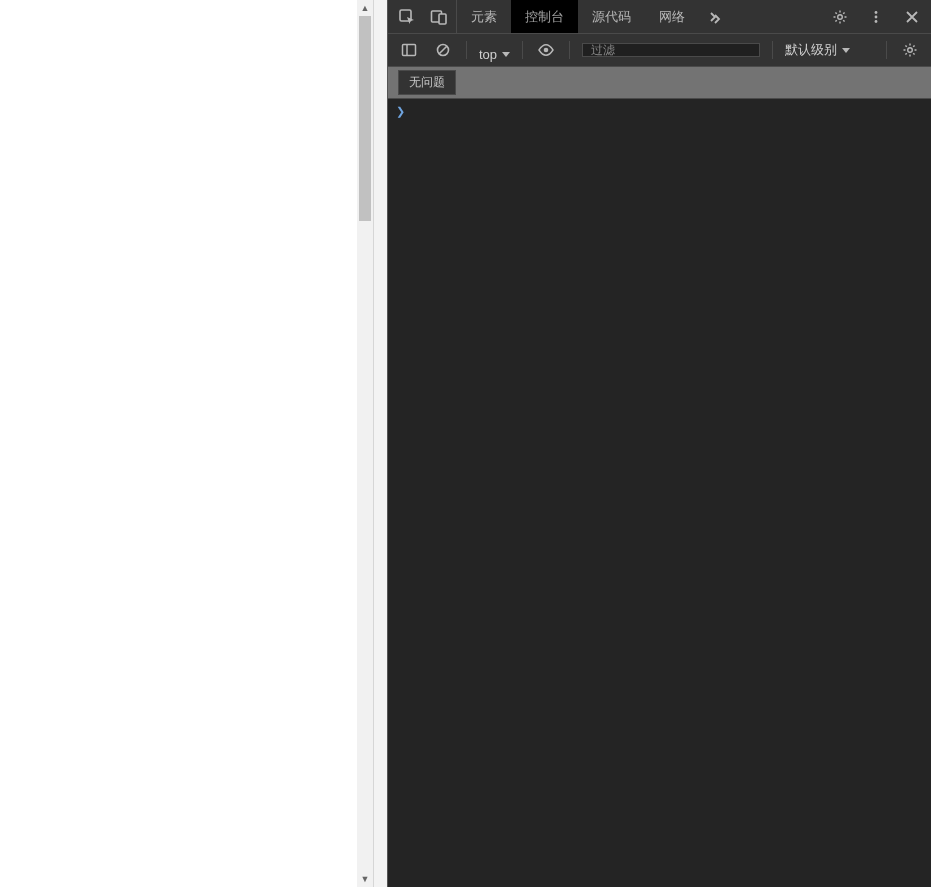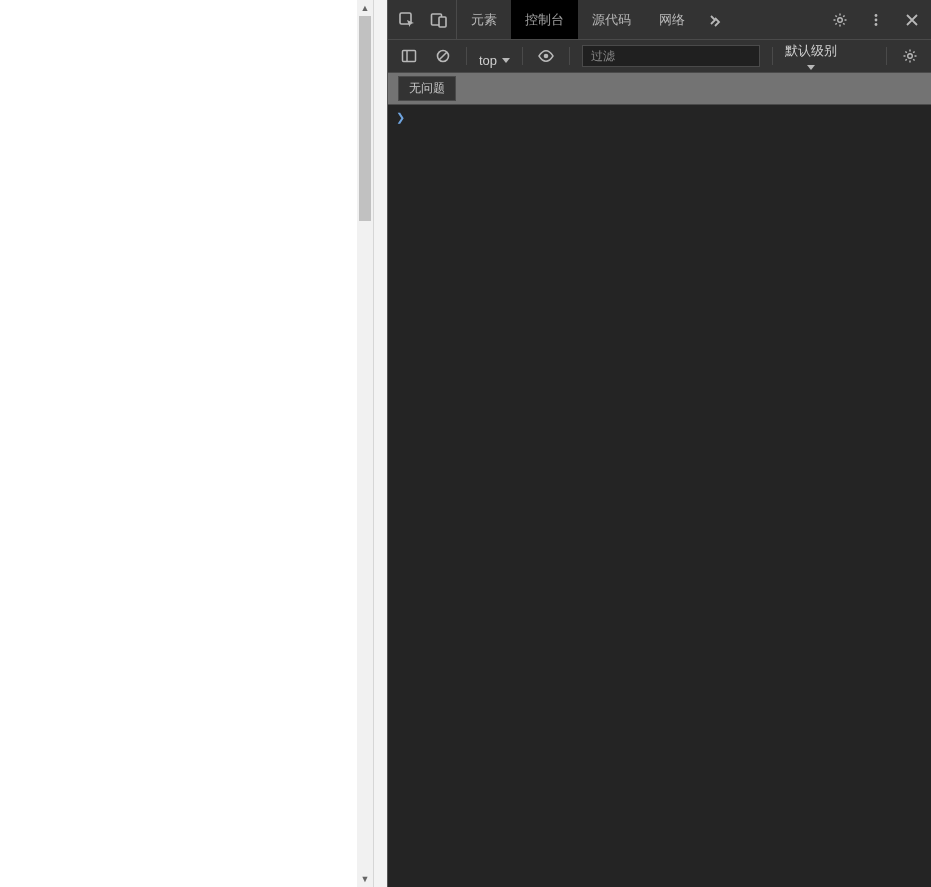--- a/index.html
+++ b/index.html
@@ -70,21 +70,21 @@
   .devtools {
     flex: 1;
     height: 887px;
     background: #242424;
     display: flex;
     flex-direction: column;
   }
 
   
   .dt-tabs {
-    height: 40px;
+    height: 34px;
     background: #333333;
     border-bottom: 1px solid #4a4a4a;
     display: flex;
     align-items: stretch;
   }
   .dt-tabs .left-icons {
     display: flex;
     align-items: center;
     padding: 0 6px 0 8px;
     gap: 10px;
@@ -155,38 +155,37 @@
     margin-top: 8px;
   }
   .caret-dn {
     width: 0; height: 0;
     border-left: 4px solid transparent;
     border-right: 4px solid transparent;
     border-top: 5px solid #b8b8b8;
   }
   .filter-input {
     flex: 0 0 178px;
-    height: 22px;
+    height: 14px;
     background: #202020;
     border: 1px solid #4a4a4a;
     color: #d0d0d0;
     padding: 0 8px;
     font-size: 12px;
     outline: none;
   }
   .filter-input::placeholder { color: #8a8a8a; }
   .level-select {
     display: flex;
     align-items: center;
     gap: 5px;
     color: #d0d0d0;
     cursor: pointer;
     font-size: 13px;
     white-space: nowrap;
-    flex-direction: column;
   }
   .dt-toolbar .spacer { flex: 1; }
 
   
   .dt-issues {
     height: 32px;
     background: #737373;
     border-bottom: 1px solid #4a4a4a;
     display: flex;
     align-items: center;

